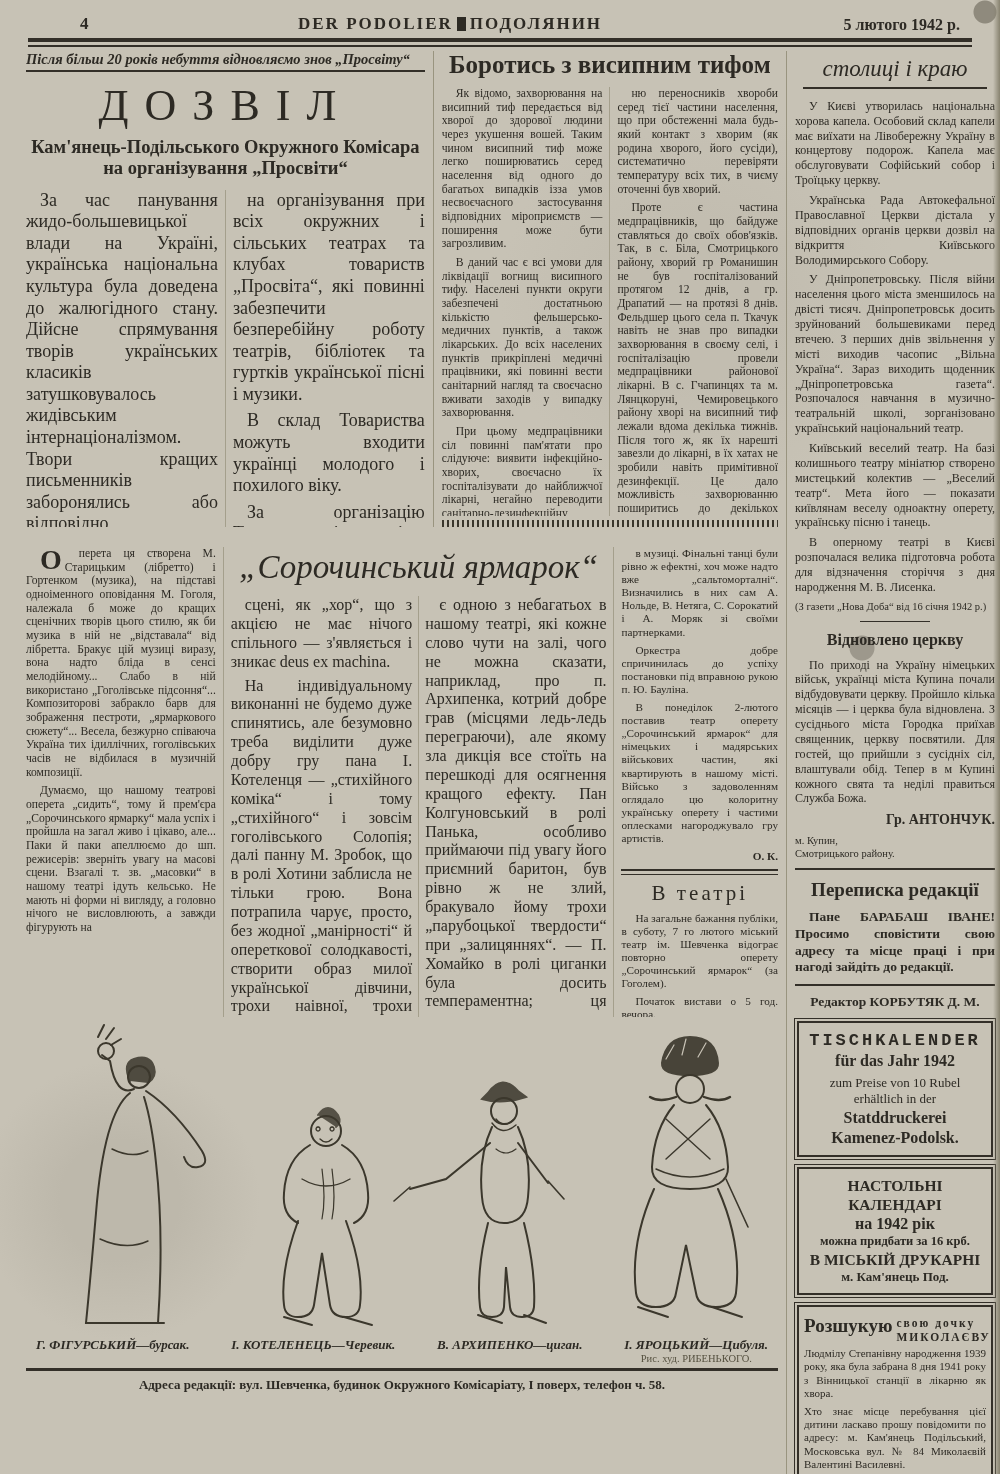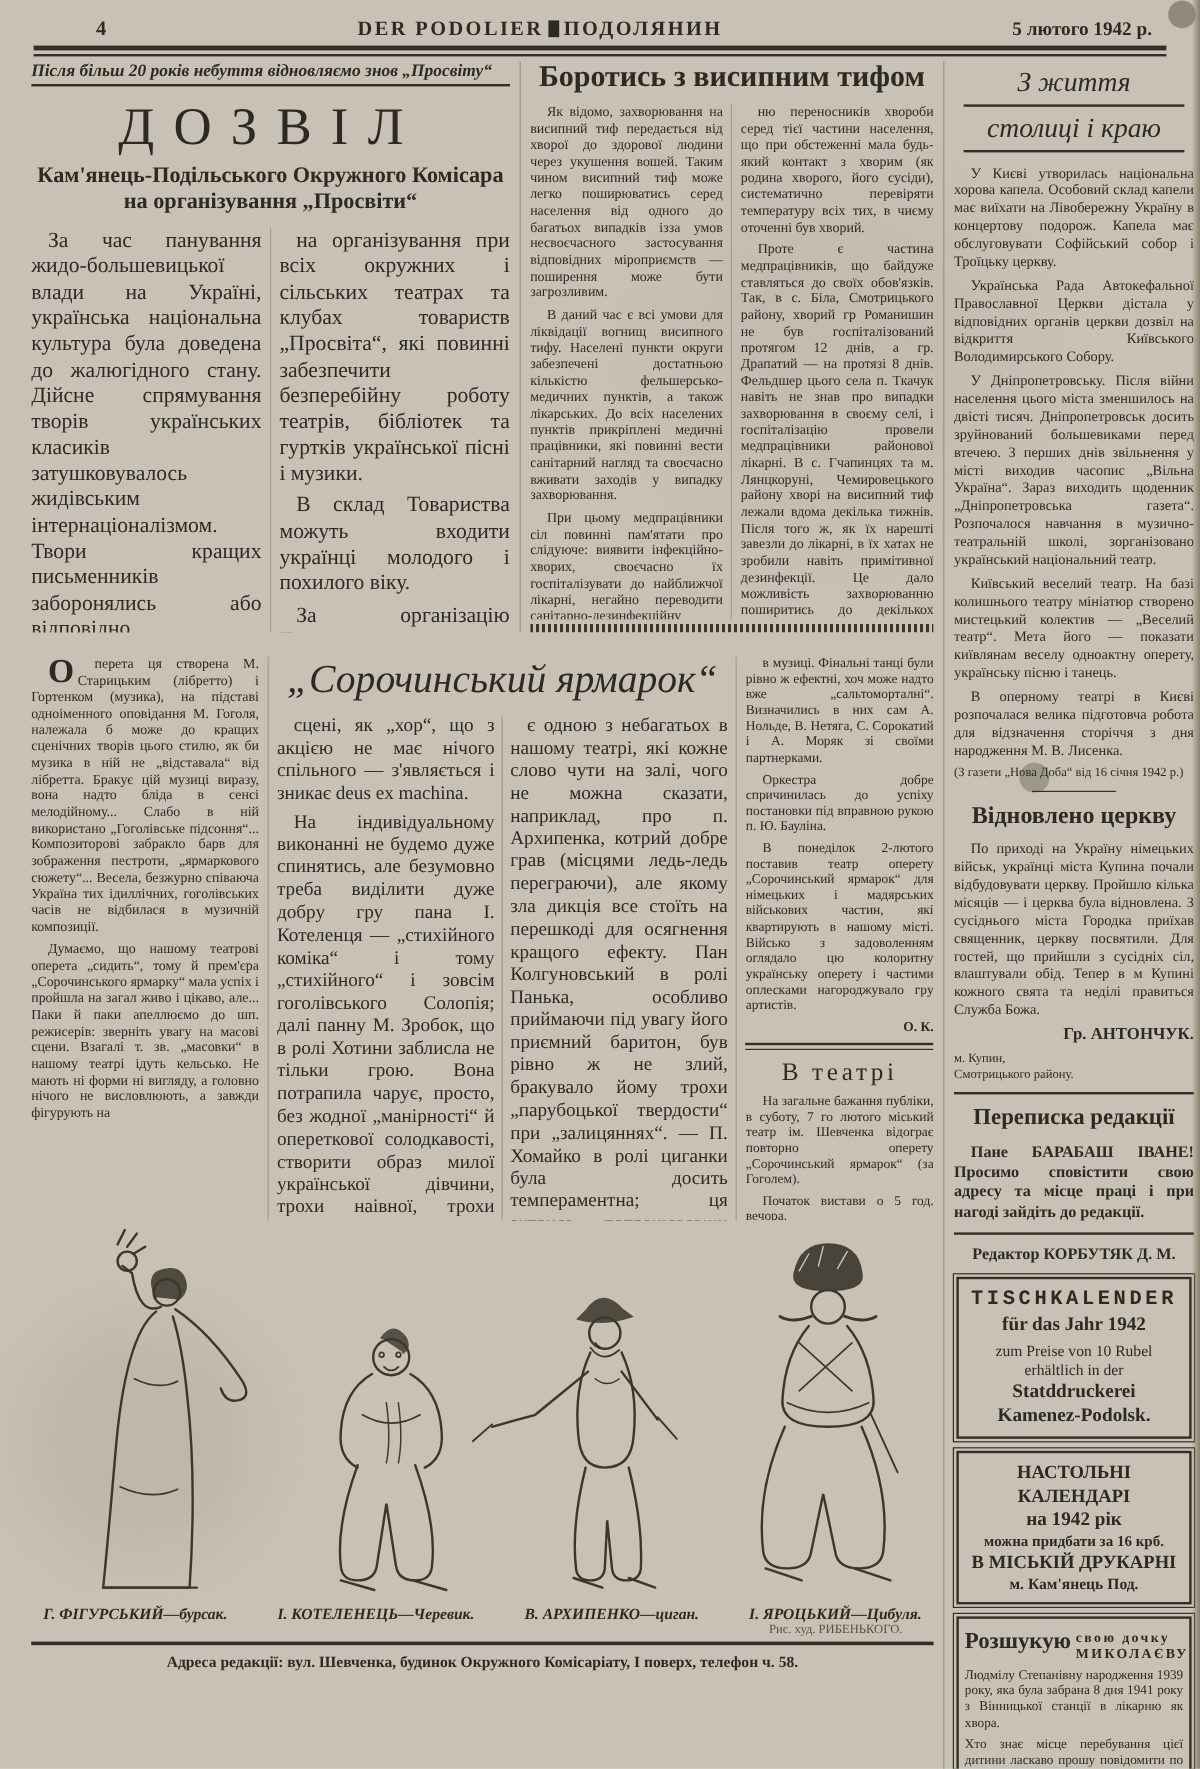--- a/index.html
+++ b/index.html
@@ -68,21 +68,21 @@
     font-size:13px;padding:0 10px;}
   .credit{text-align:right;font-size:10.5px;color:#55503f;padding-right:26px;}
   .footer-rule{border-top:3px solid #332f28;margin:4px 0 6px 0;}
   .address{text-align:center;font-weight:bold;font-size:13px;}
   
   .life-title{font-style:italic;text-align:center;font-size:23px;line-height:1.25;margin:4px 8px 10px 8px;}
   .life-title .l{display:block;border-bottom:2px solid #332f28;padding-bottom:3px;}
   .life-title .l+.l{margin-top:4px;}
   .small-note{font-size:10.5px;text-align:left;text-indent:0;margin-top:4px;}
   .short-rule{width:70px;margin:8px auto;border-top:1px solid #332f28;}
-  .rail-h{font-weight:bold;font-size:20px;text-align:center;margin:4px 0 8px 0;}
+  .rail-h{font-weight:bold;font-size:16px;text-align:center;margin:4px 0 8px 0;}
   .rail-h2{font-weight:bold;font-size:19px;text-align:center;margin:6px 0 8px 0;}
   .perepiska-body{font-weight:bold;font-size:13.5px;}
   .byline{text-align:right;font-weight:bold;font-size:14px;text-indent:0;}
   .place{font-size:10.5px;text-indent:0;text-align:left;margin:0;}
   .rule-thin{border-top:2px solid #332f28;margin:8px 0;}
   .editor{font-weight:bold;font-size:13.5px;text-align:center;margin:6px 0;}
   .adbox{border:2px solid #332f28;box-shadow:0 0 0 2px #c7c2b5,0 0 0 3px #332f28;
     margin:10px 2px;padding:7px 5px;text-align:center;}
   .ad-line{display:block;line-height:1.25;}
   .tk-1{font-weight:bold;font-size:17px;letter-spacing:3px;font-family:"Liberation Mono","DejaVu Sans Mono",monospace;}
@@ -253,21 +253,20 @@
         <span>І. ЯРОЦЬКИЙ—Цибуля.</span>
       </div>
       <div class="credit">Рис. худ. РИБЕНЬКОГО.</div>
 
       <div class="footer-rule"></div>
       <div class="address">Адреса редакції: вул. Шевченка, будинок Окружного Комісаріату, І поверх, телефон ч. 58.</div>
     </div>
 
     <div class="rail">
       <div class="life-title">
-        <span class="l">З життя</span>
         <span class="l">столиці і краю</span>
       </div>
       <p>У Києві утворилась національна хорова капела. Особовий склад капели має виїхати на Лівобережну Україну в концертову подорож. Капела має обслуговувати Софійський собор і Троїцьку церкву.</p>
       <p>Українська Рада Автокефальної Православної Церкви дістала у відповідних органів церкви дозвіл на відкриття Київського Володимирського Собору.</p>
       <p>У Дніпропетровську. Після війни населення цього міста зменшилось на двісті тисяч. Дніпропетровськ досить зруйнований большевиками перед втечею. З перших днів звільнення у місті виходив часопис „Вільна Україна“. Зараз виходить щоденник „Дніпропетровська газета“. Розпочалося навчання в музично-театральній школі, зорганізовано український національний театр.</p>
       <p>Київський веселий театр. На базі колишнього театру мініатюр створено мистецький колектив — „Веселий театр“. Мета його — показати київлянам веселу одноактну оперету, українську пісню і танець.</p>
       <p>В оперному театрі в Києві розпочалася велика підготовча робота для відзначення сторіччя з дня народження М. В. Лисенка.</p>
       <p class="small-note">(З газети „Нова Доба“ від 16 січня 1942 р.)</p>
       <div class="short-rule"></div>
 

